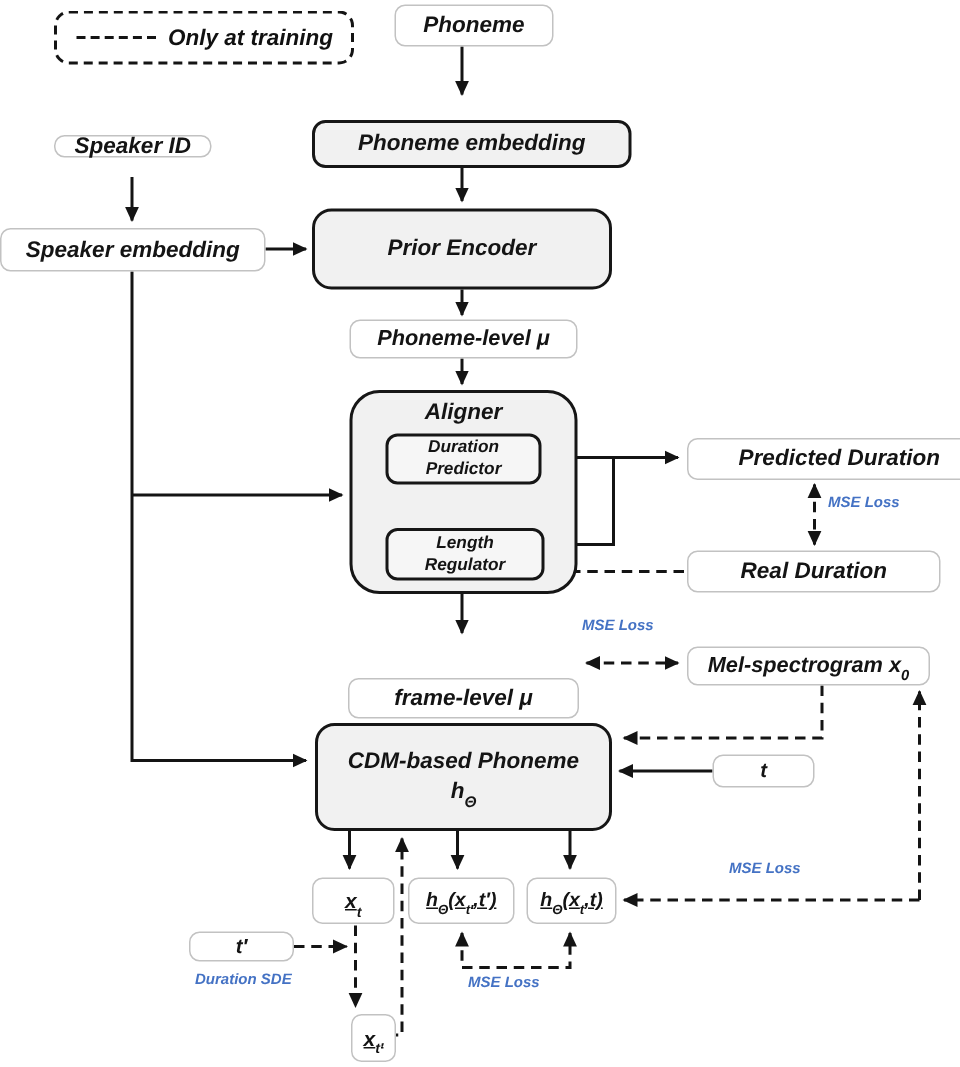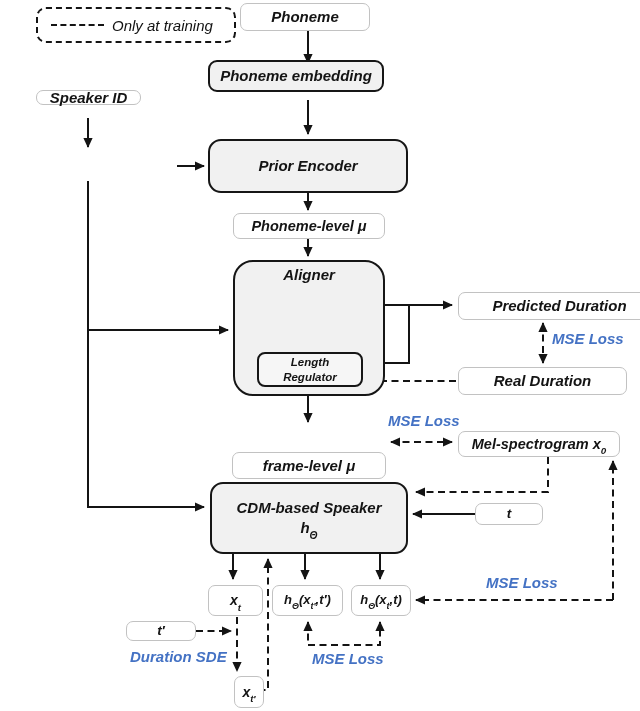--- a/index.html
+++ b/index.html
@@ -13,32 +13,32 @@
     align-items:center;justify-content:center;text-align:center;
     background:#ffffff;border:1.6px solid #c2c2c2;border-radius:7px;
     font-style:italic;font-weight:600;font-size:15px;line-height:1.15;color:#141414;
     white-space:nowrap;
   }
   .box.bold{background:#f1f1f1;border:2.2px solid #161616;border-radius:9px;}
   .box.big{border-radius:13px;}
   .box.aligner{border-radius:20px;justify-content:flex-start;}
   .box.inner{background:#f6f6f6;border:2px solid #161616;border-radius:8px;
     font-size:11.5px;line-height:1.3;}
-  .box.small{font-size:13px;}
+  .box.small{font-size:13px;text-decoration:underline;}
   .box.tiny{font-size:13.5px;}
   sub{font-size:0.68em;line-height:0;position:relative;top:0.18em;}
   .lbl{position:absolute;color:#4472c4;font-style:italic;font-weight:600;
-    font-size:15px;white-space:nowrap;}
+    font-size:10px;white-space:nowrap;}
   .legend{
     position:absolute;box-sizing:border-box;left:36px;top:7px;width:200px;height:36px;
     border:2.3px dashed #141414;border-radius:10px;display:flex;align-items:center;
     padding:0 10px 0 13px;gap:8px;background:#fff;
   }
   .dash-sample{width:53px;height:0;border-top:2.2px dashed #141414;flex:0 0 auto;}
-  .legend-text{font-style:italic;font-weight:400;font-size:15px;white-space:nowrap;}
+  .legend-text{font-style:italic;font-weight:700;font-size:15px;white-space:nowrap;}
   .two-line{line-height:1.35;}
 </style>
 </head>
 <body>
 
 <div class="canvas">
 
   <svg class="arrows" width="640" height="711" viewBox="0 0 640 711" fill="none">
     <defs>
       <marker id="ah" markerUnits="userSpaceOnUse" markerWidth="11" markerHeight="11" refX="9" refY="5" orient="auto-start-reverse">
@@ -77,45 +77,52 @@
       <path d="M247 690 H268 V559" marker-end="url(#ah)"></path>
       <path d="M308 622 V645 H380 V622" marker-start="url(#ah)" marker-end="url(#ah)"></path>
     </g>
   </svg>
 
   <div class="legend">
     <span class="dash-sample"></span>
     <span class="legend-text">Only at training</span>
   </div>
 
-  <div class="box" style="left:240px;top:3px;width:130px;height:28px">
+  <div class="box" style="left:263px;top:3px;width:106px;height:28px">
     <span>Phoneme</span>
   </div>
 
-  <div class="box bold" style="left:208px;top:60px;width:176px;height:32px">
+  <div class="box bold" style="left:208px;top:80px;width:213px;height:32px">
     <span>Phoneme embedding</span>
   </div>
 
   <div class="box" style="left:36px;top:90px;width:105px;height:15px">
     <span>Speaker ID</span>
   </div>
 
+  <div class="box" style="left:0px;top:152px;width:177px;height:29px">
+    <span>Speaker embedding</span>
+  </div>
 
   <div class="box" style="left:233px;top:213px;width:152px;height:26px;font-size:14.5px">
     <span>Phoneme-level μ</span>
   </div>
 
   <div class="box bold big" style="left:208px;top:139px;width:200px;height:54px">
     <span>Prior Encoder</span>
   </div>
 
   <div class="box bold aligner" style="left:233px;top:260px;width:152px;height:136px;padding-top:4px">
     <span>Aligner</span>
   </div>
 
+  <div class="box inner" style="left:257px;top:289px;width:104px;height:34px">
+    <span>Duration</span>
+    <span>Predictor</span>
+  </div>
 
   <div class="box inner" style="left:257px;top:352px;width:106px;height:35px">
     <span>Length</span>
     <span>Regulator</span>
   </div>
 
   <div class="box" style="left:458px;top:292px;width:203px;height:28px">
     <span>Predicted Duration</span>
   </div>
 
@@ -125,21 +132,21 @@
 
   <div class="box" style="left:232px;top:452px;width:154px;height:27px">
     <span>frame-level μ</span>
   </div>
 
   <div class="box" style="left:458px;top:431px;width:162px;height:26px;font-size:14.5px">
     <span><span>Mel-spectrogram x</span><sub>0</sub></span>
   </div>
 
   <div class="box bold big two-line" style="left:210px;top:482px;width:198px;height:72px">
-    <span>CDM-based Speaker</span>
+    <span>CDM-based Phoneme</span>
     <span><span>h</span><sub>Θ</sub></span>
   </div>
 
   <div class="box tiny" style="left:475px;top:503px;width:68px;height:22px">
     <span>t</span>
   </div>
 
   <div class="box small" style="left:208px;top:585px;width:55px;height:31px;font-size:14px">
     <span><span>x</span><sub>t</sub></span>
   </div>

